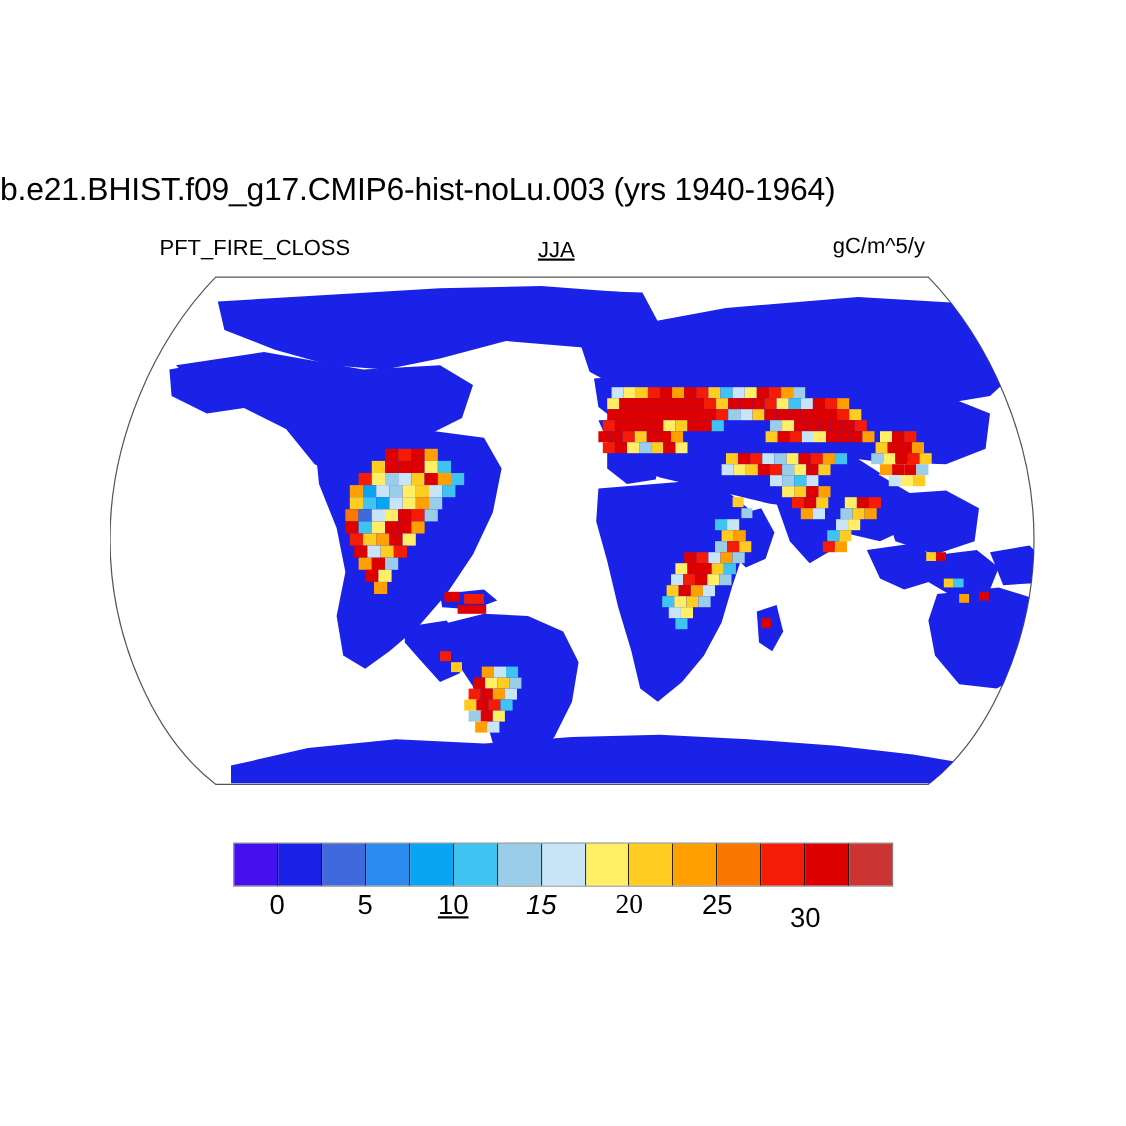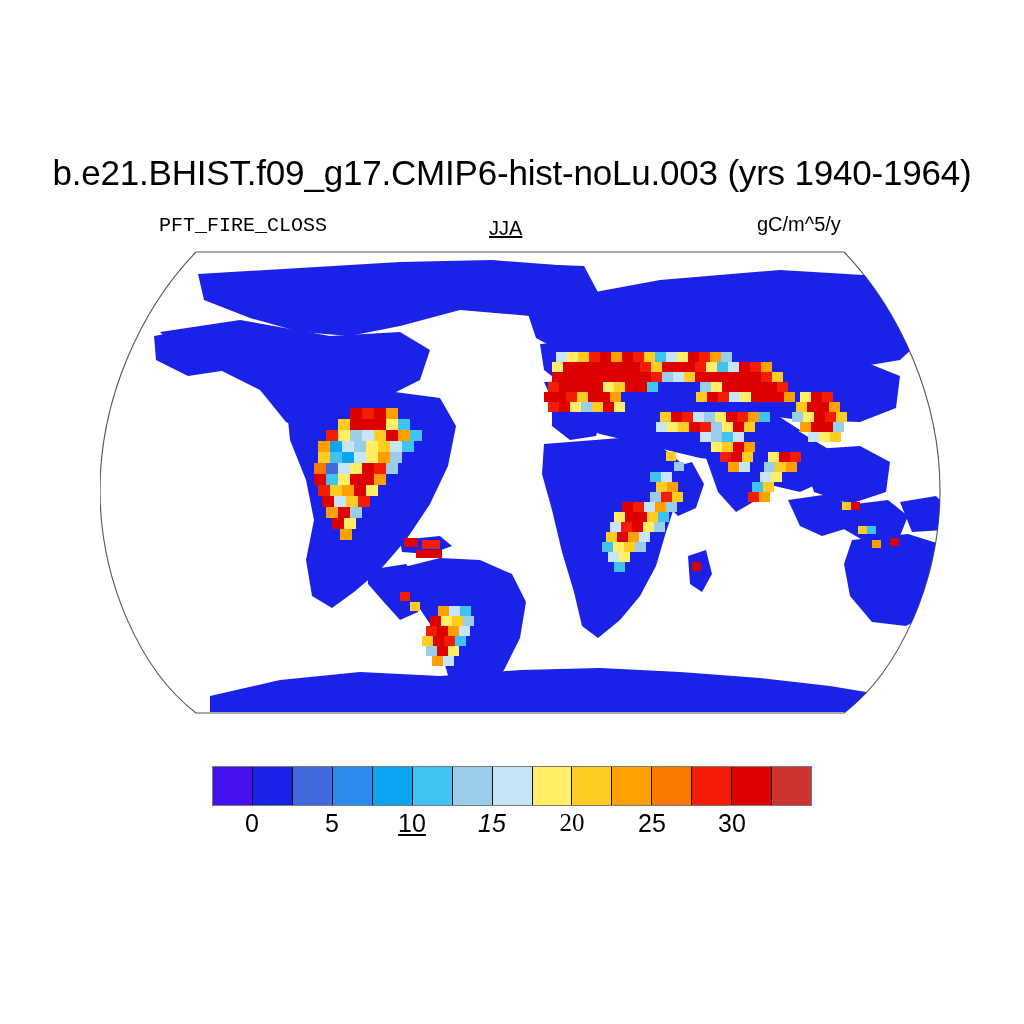--- a/index.html
+++ b/index.html
@@ -1,25 +1,25 @@
 <!DOCTYPE html>
 <html><head>
 <meta charset="utf-8">
 <style>
   html,body{margin:0;padding:0;background:#ffffff;}
   body{width:1024px;height:1024px;position:relative;overflow:hidden;
        font-family:"Liberation Sans",sans-serif;color:#000;}
 
   #plot{position:absolute;left:0;top:0;width:1024px;height:1024px;}
 
-  .title{position:absolute;left:0;top:155px;width:1024px;text-align:center;
-         font-size:35px;line-height:36px;letter-spacing:-0.2px;white-space:nowrap;}
+  .title{position:absolute;left:0;top:155px;width:1024px;text-align:left;
+         font-size:29px;line-height:36px;letter-spacing:-0.2px;white-space:nowrap;}
 
   .sub{position:absolute;font-size:20px;line-height:24px;white-space:nowrap;}
-  .sub-left{left:159px;top:214px;font-family:Liberation Mono, monospace;}
+  .sub-left{left:145px;top:214px;}
   .sub-mid{left:489px;top:216px;text-decoration:underline;}
   .sub-right{left:757px;top:212px;}
 
   .mapwrap{position:absolute;left:100px;top:240px;width:880px;height:500px;}
   .mapwrap svg{display:block;width:880px;height:500px;}
 
   .cbarwrap{position:absolute;left:212px;top:766px;width:600px;height:40px;
             display:flex;border:1px solid #7a7a7a;box-sizing:border-box;}
   .cell{flex:1 1 0;height:100%;border-right:1px solid #111;box-sizing:border-box;}
   .cell:last-child{border-right:none;}
@@ -434,16 +434,16 @@
     <div class="cell" style="background: rgb(204, 51, 51);"></div>
   </div>
 
   <div class="ticks">
       <div class="tick" style="left: 252px;">0</div>
       <div class="tick" style="left: 332px;">5</div>
       <div class="tick" style="left: 412px; text-decoration: underline;">10</div>
       <div class="tick" style="left: 492px; font-style: italic;">15</div>
       <div class="tick" style="left: 572px; font-family: Liberation Serif, serif;">20</div>
       <div class="tick" style="left: 652px;">25</div>
-      <div class="tick" style="left: 732px;">30</div>
+      <div class="tick" style="left: 732px; margin-top: 12px;">30</div>
     </div>
 
 </div>
 
 </body></html>

